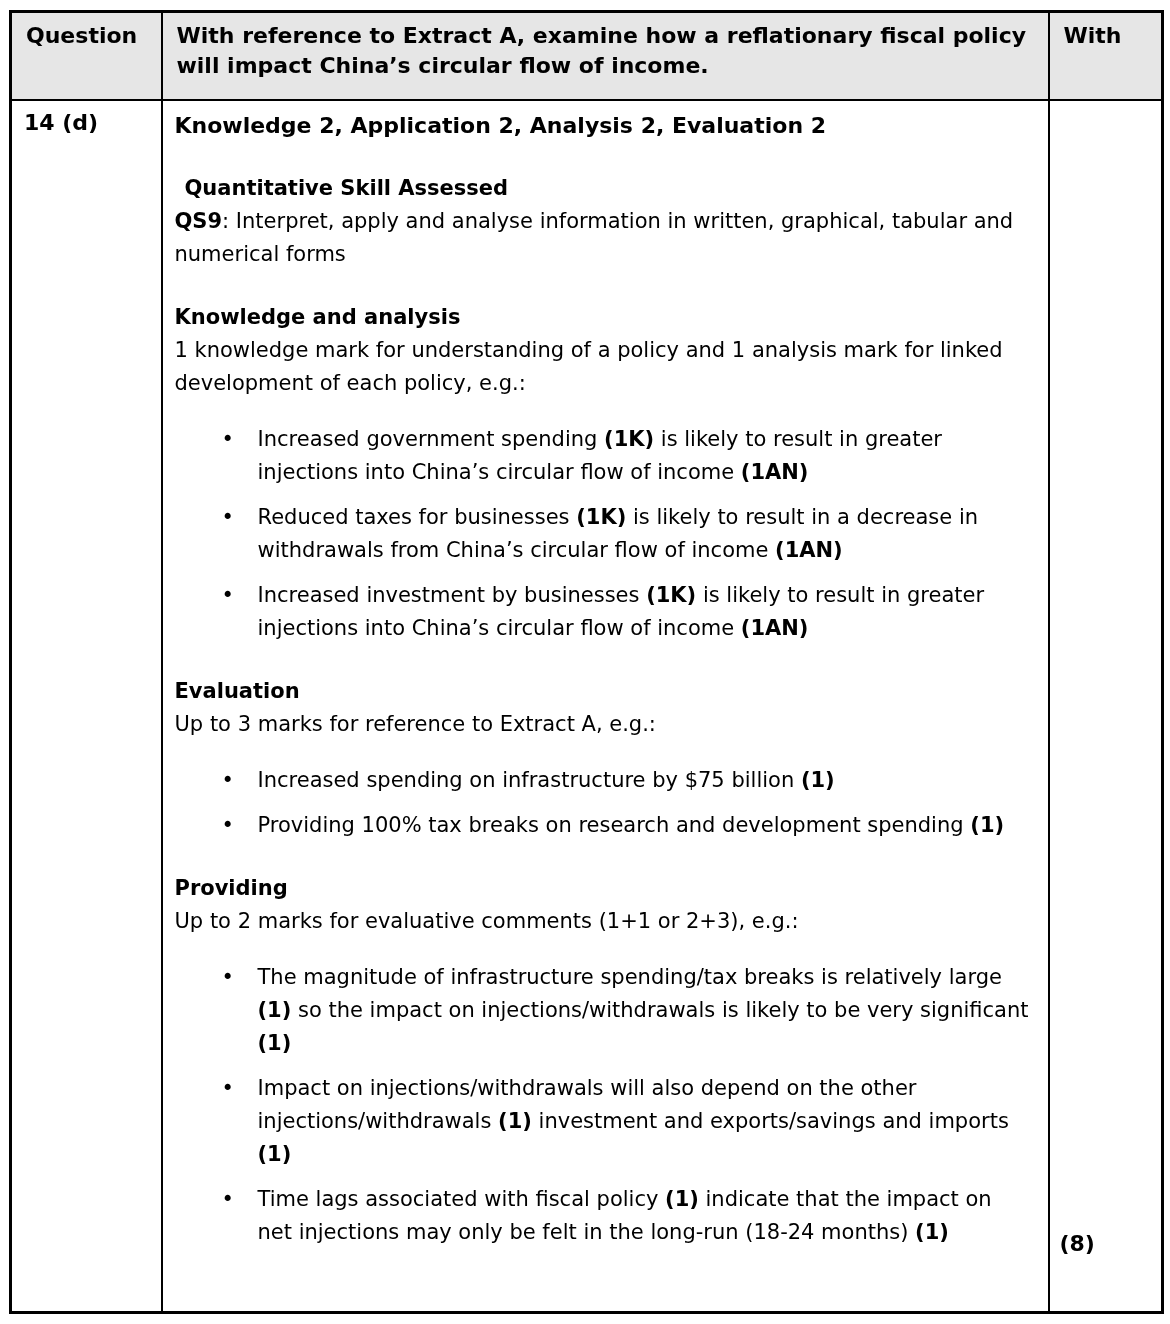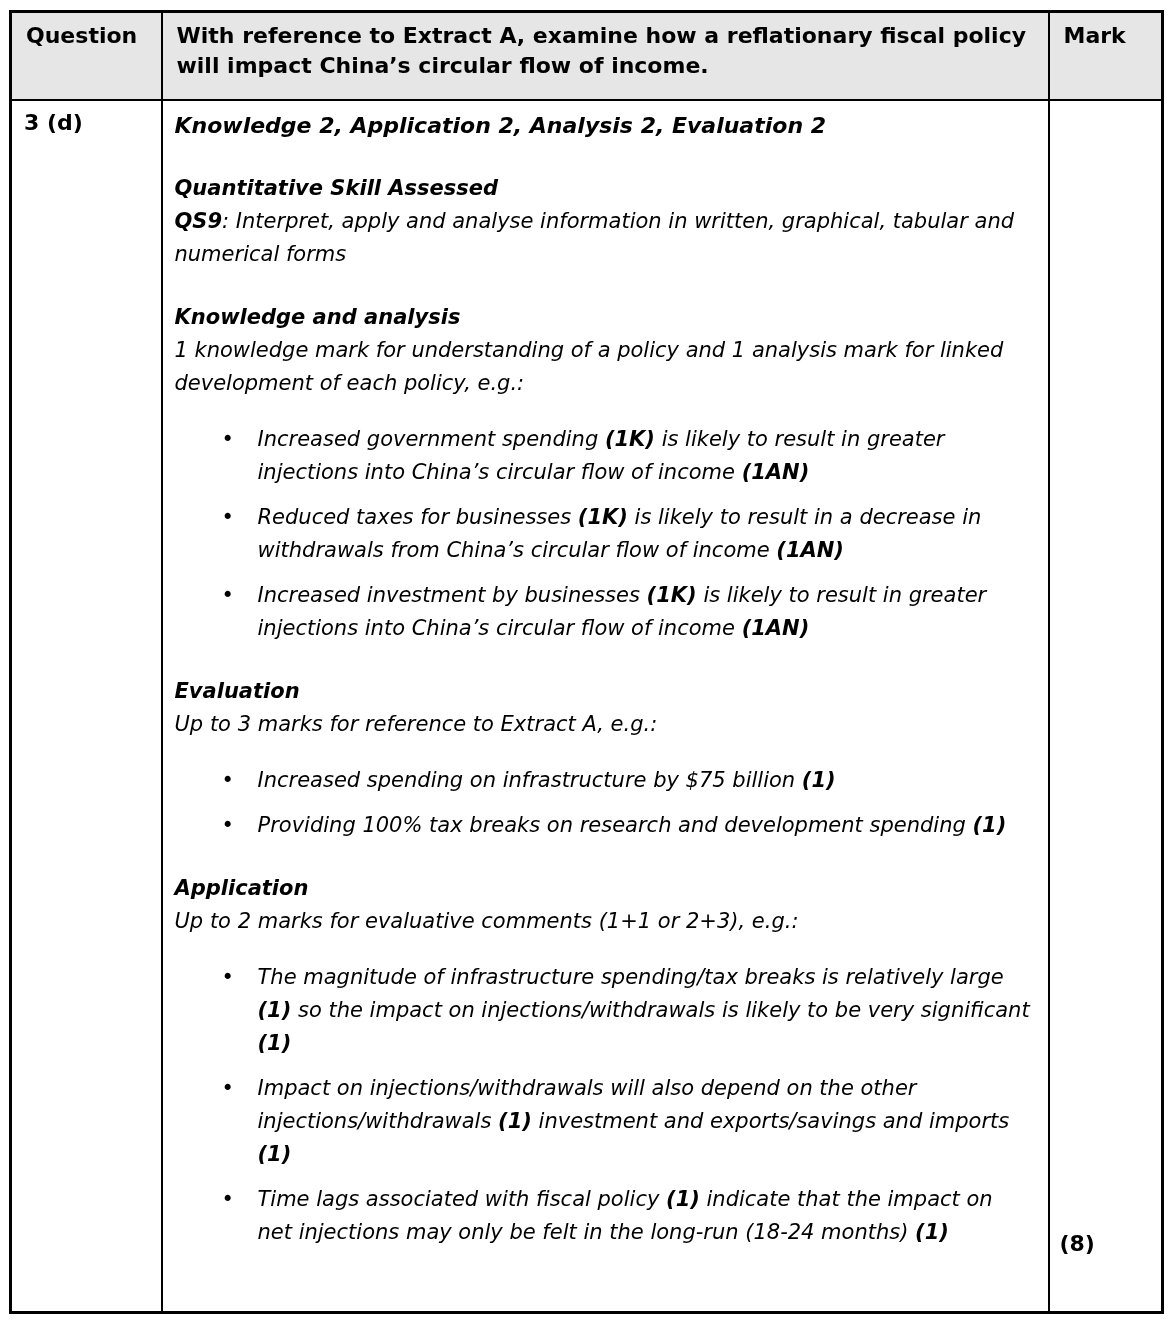--- a/index.html
+++ b/index.html
@@ -46,42 +46,41 @@
 
   td.qnum-cell {
     font-size: 22px;
     font-weight: bold;
     padding: 9px 10px 8px 12px;
   }
   td.answer-cell {
     font-size: 21px;
     line-height: 33px;
     padding: 8px 16px 8px 12px;
-    font-style: italic;
   }
   td.mark-cell { position: relative; }
   .mark-total {
     position: absolute;
     left: 10px;
     bottom: 55px;
     font-size: 22px;
     font-weight: bold;
   }
 
   .ms-title {
     font-weight: bold;
     font-size: 22px;
     margin: 0 0 30px 0;
   }
   .sec-heading {
     font-weight: bold;
     font-size: 21px;
     margin: 30px 0 0 0;
   }
-  .sec-heading.first { margin-top: 0; }
+  .sec-heading.first { margin-top: 0; margin-left: 10px; }
   .sec-para { margin: 0; }
   ul.sec-bullets {
     list-style: none;
     margin: 23px 0 30px 47px;
     padding: 0;
   }
   ul.sec-bullets li {
     position: relative;
     padding-left: 36px;
     margin-bottom: 12px;
@@ -102,24 +101,24 @@
   <table class="ms-table">
     <colgroup>
       <col class="c-question">
       <col class="c-content">
       <col class="c-mark">
     </colgroup>
     <tbody>
         <tr class="header-row">
       <th>Question</th>
       <th>With reference to Extract A, examine how a reflationary fiscal policy will impact China’s circular flow of income.</th>
-      <th class="mark-h">Mark</th>
+      <th class="mark-h">With</th>
     </tr>
     <tr>
-      <td class="qnum-cell">3 (d)</td>
+      <td class="qnum-cell">14 (d)</td>
       <td class="answer-cell">
         <p class="ms-title">Knowledge 2, Application 2, Analysis 2, Evaluation 2</p>
 
         <p class="sec-heading first">Quantitative Skill Assessed</p>
         <p class="sec-para"><b>QS9</b>: Interpret, apply and analyse information in written, graphical, tabular and numerical forms</p>
 
         <p class="sec-heading">Knowledge and analysis</p>
         <p class="sec-para">1 knowledge mark for understanding of a policy and 1 analysis mark for linked development of each policy, e.g.:</p>
         <ul class="sec-bullets">
               <li>Increased government spending <b>(1K)</b> is likely to result in greater injections into China’s circular flow of income <b>(1AN)</b></li>
@@ -127,21 +126,21 @@
               <li>Increased investment by businesses <b>(1K)</b> is likely to result in greater injections into China’s circular flow of income <b>(1AN)</b></li>
             </ul>
 
         <p class="sec-heading">Evaluation</p>
         <p class="sec-para">Up to 3 marks for reference to Extract A, e.g.:</p>
         <ul class="sec-bullets">
               <li>Increased spending on infrastructure by $75 billion <b>(1)</b></li>
               <li>Providing 100% tax breaks on research and development spending <b>(1)</b></li>
             </ul>
 
-        <p class="sec-heading">Application</p>
+        <p class="sec-heading">Providing</p>
         <p class="sec-para">Up to 2 marks for evaluative comments (1+1 or 2+3), e.g.:</p>
         <ul class="sec-bullets">
               <li>The magnitude of infrastructure spending/tax breaks is relatively large <b>(1)</b> so the impact on injections/withdrawals is likely to be very significant <b>(1)</b></li>
               <li>Impact on injections/withdrawals will also depend on the other injections/withdrawals <b>(1)</b> investment and exports/savings and imports <b>(1)</b></li>
               <li>Time lags associated with fiscal policy <b>(1)</b> indicate that the impact on net injections may only be felt in the long-run (18-24 months) <b>(1)</b></li>
             </ul>
       </td>
       <td class="mark-cell">
         <span class="mark-total">(8)</span>
       </td>

